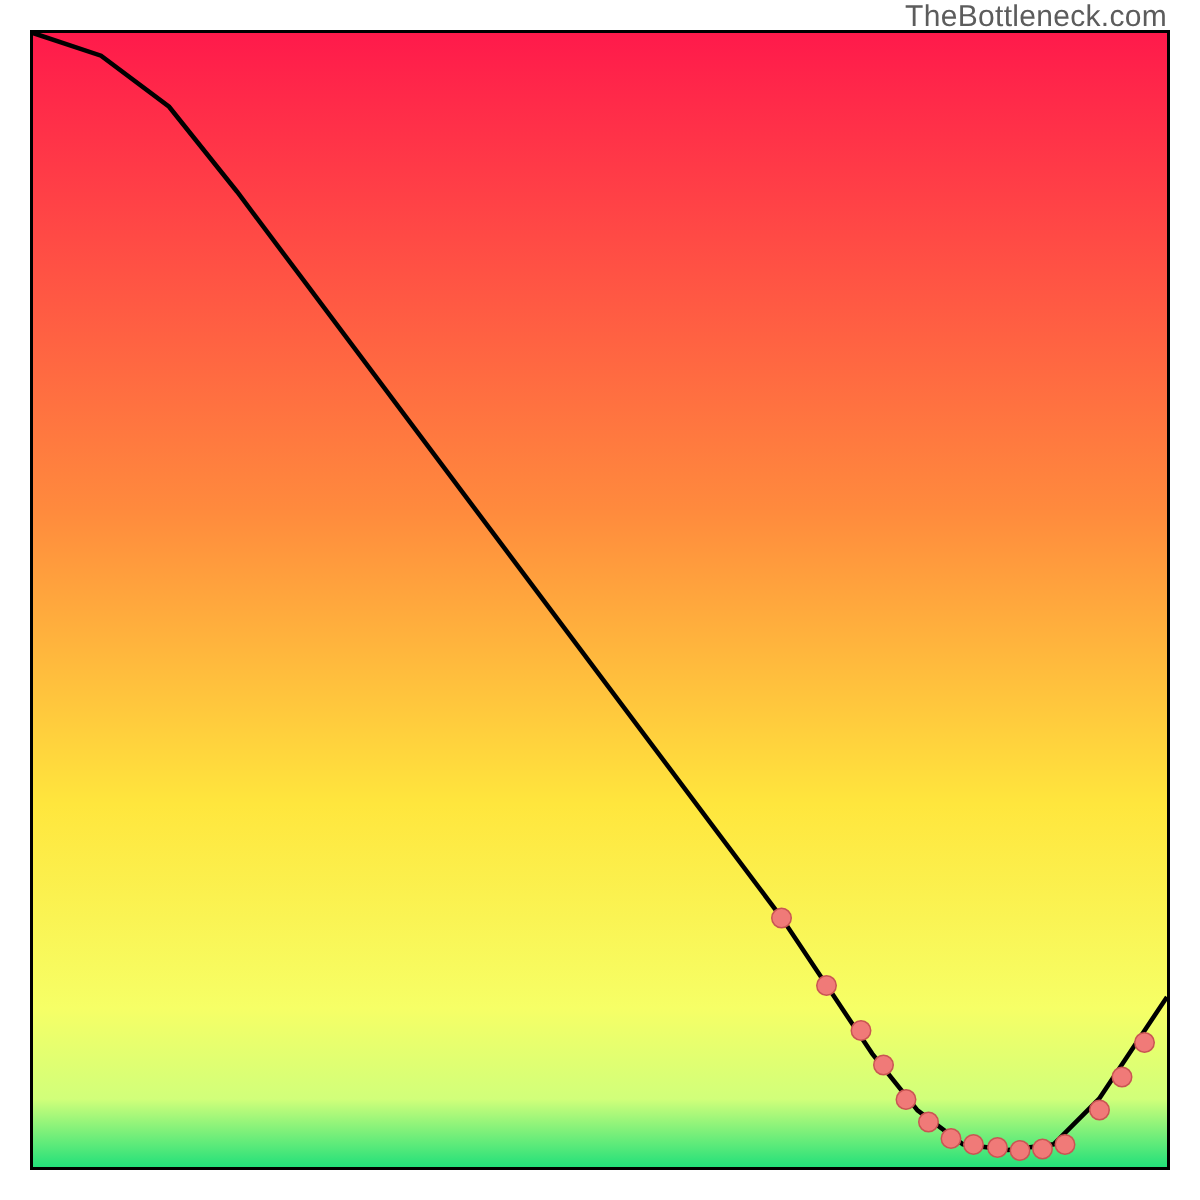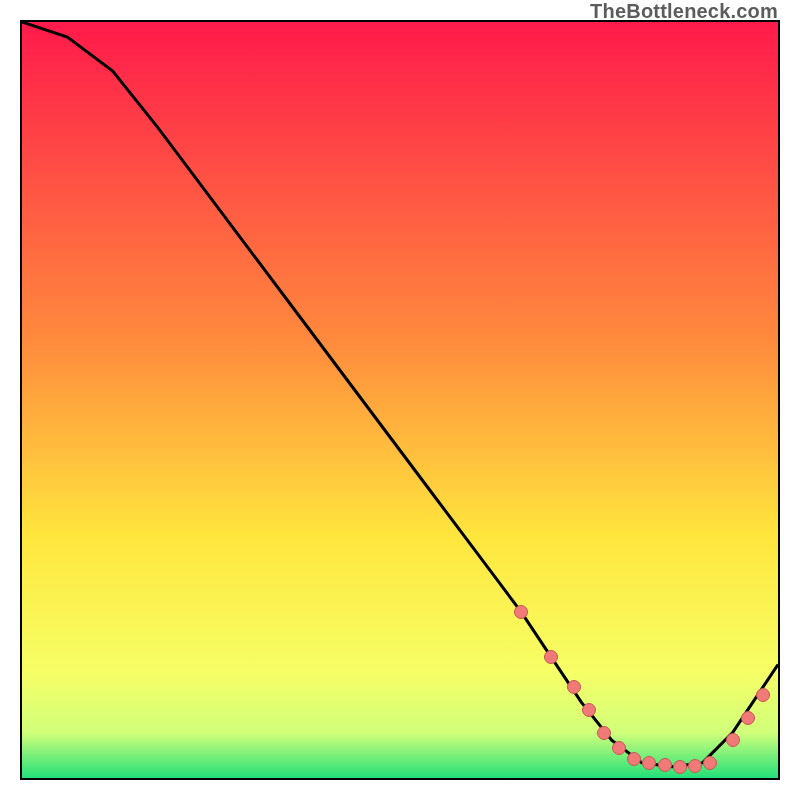--- a/index.html
+++ b/index.html
@@ -44,21 +44,21 @@
   .dot {
     position: absolute;
     border-radius: 50%;
     transform: translate(-50%, -50%);
   }
   .watermark {
     position: absolute;
     top: 0px;
     right: 22px;
     font-size: 20px;
-    font-weight: 700;
+    font-weight: 400;
     color: #5c5c5c;
     letter-spacing: 0.2px;
   }
 </style>
 </head>
 <body>
 
 <div class="frame">
   <div class="watermark">TheBottleneck.com</div>
 

